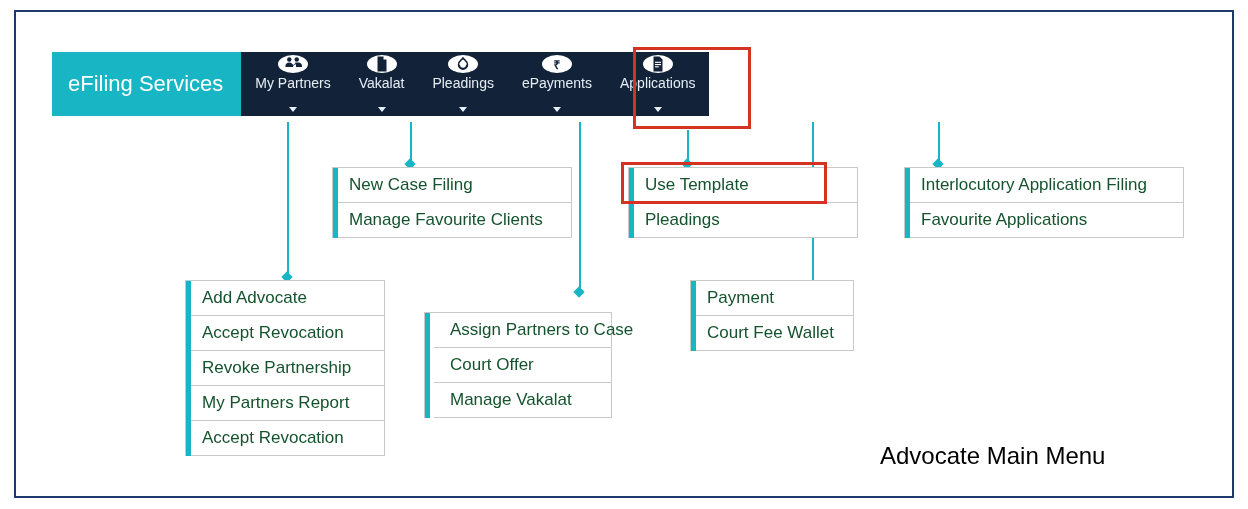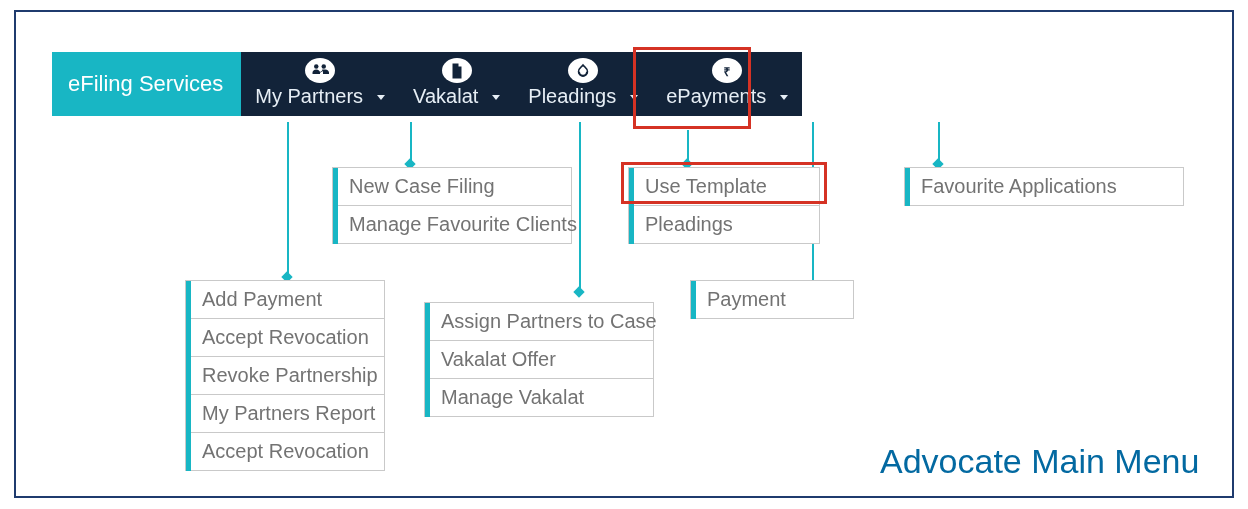--- a/index.html
+++ b/index.html
@@ -55,25 +55,26 @@
     height: 30px;
     background: #fff;
     border-radius: 50%;
     display: flex;
     align-items: center;
     justify-content: center;
     margin-bottom: 2px;
   }
   .nav-icon svg { width: 18px; height: 18px; fill: #122339; }
   .nav-label {
-    font-size: 20px;
+    font-size: 14px;
     display: flex;
     align-items: center;
     gap: 14px;
     white-space: nowrap;
+    flex-direction: column;
   }
   .caret {
     width: 0; height: 0;
     border-left: 4px solid transparent;
     border-right: 4px solid transparent;
     border-top: 5px solid #e6eef5;
     margin-top: 2px;
   }
   
   .highlight-box {
@@ -101,30 +102,30 @@
     border-bottom: none;
   }
   .dropdown .stripe {
     position: absolute;
     left: 0; top: 0; bottom: 0;
     width: 5px;
     background: #18b6c4;
   }
   .dd-item {
     padding: 7px 18px 7px 16px;
-    font-size: 20px;
-    color: #737373;
+    font-size: 17px;
+    color: #14532d;
     border-bottom: 1px solid #c9c9c9;
     white-space: nowrap;
     cursor: pointer;
   }
   .caption {
     position: absolute;
-    font-size: 34px;
-    color: #0369a1;
+    font-size: 24px;
+    color: #000000;
   }
 </style>
 </head>
 <body>
 
 <div class="outer-frame"></div>
 
 <div class="navbar">
   <div class="brand">eFiling Services</div>
 
@@ -177,20 +178,34 @@
       <svg viewBox="0 0 24 24">
           <text x="12" y="18" text-anchor="middle" font-size="16" font-weight="bold" fill="#122339">₹</text>
         </svg>
     </div>
     <div class="nav-label">
         <span>ePayments</span>
         <span class="caret"></span>
       </div>
   </div>
 
+  <div class="nav-item">
+    <div class="nav-icon">
+      <svg viewBox="0 0 24 24">
+          <path d="M6 2h8l4 4v16H6V2z"></path>
+          <rect x="8" y="9" width="8" height="1.5" fill="#fff"></rect>
+          <rect x="8" y="12" width="8" height="1.5" fill="#fff"></rect>
+          <rect x="8" y="15" width="5" height="1.5" fill="#fff"></rect>
+        </svg>
+    </div>
+    <div class="nav-label">
+        <span>Applications</span>
+        <span class="caret"></span>
+      </div>
+  </div>
 </div>
 
 <div class="highlight-box" style="left:633px; top:47px; width:118px; height:82px;"></div>
 
 <div class="conn vert" style="left:287px; top:122px; height:155px;"></div>
 <div class="conn-end" style="left:283px; top:273px;"></div>
 
 <div class="conn vert" style="left:410px; top:122px; height:42px;"></div>
 <div class="conn-end" style="left:406px; top:160px;"></div>
 
@@ -201,51 +216,53 @@
 <div class="conn-end" style="left:683px; top:160px;"></div>
 
 <div class="conn vert" style="left:812px; top:122px; height:170px;"></div>
 <div class="conn-end" style="left:808px; top:288px;"></div>
 
 <div class="conn vert" style="left:938px; top:122px; height:42px;"></div>
 <div class="conn-end" style="left:934px; top:160px;"></div>
 
 <div class="dropdown" style="left:185px; top:280px; width:200px;">
   <div class="stripe"></div>
-  <div class="dd-item">Add Payment</div>
+  <div class="dd-item">Add Advocate</div>
   <div class="dd-item">Accept Revocation</div>
   <div class="dd-item">Revoke Partnership</div>
   <div class="dd-item">My Partners Report</div>
   <div class="dd-item">Accept Revocation</div>
 </div>
 
 <div class="dropdown" style="left:332px; top:167px; width:240px;">
   <div class="stripe"></div>
   <div class="dd-item">New Case Filing</div>
   <div class="dd-item">Manage Favourite Clients</div>
 </div>
 
-<div class="dropdown" style="left:424px; top:302px; width:230px;">
+<div class="dropdown" style="left:424px; top:312px; width:188px;padding-left:9px;">
   <div class="stripe"></div>
   <div class="dd-item">Assign Partners to Case</div>
-  <div class="dd-item">Vakalat Offer</div>
+  <div class="dd-item">Court Offer</div>
   <div class="dd-item">Manage Vakalat</div>
 </div>
 
-<div class="dropdown" style="left:628px; top:167px; width:192px;">
+<div class="dropdown" style="left:628px; top:167px; width:230px;">
   <div class="stripe"></div>
   <div class="dd-item">Use Template</div>
   <div class="dd-item">Pleadings</div>
 </div>
 
 <div class="highlight-box" style="left:621px; top:162px; width:206px; height:42px;"></div>
 
 <div class="dropdown" style="left:690px; top:280px; width:164px;">
   <div class="stripe"></div>
   <div class="dd-item">Payment</div>
+  <div class="dd-item">Court Fee Wallet</div>
 </div>
 
 <div class="dropdown" style="left:904px; top:167px; width:280px;">
   <div class="stripe"></div>
+  <div class="dd-item">Interlocutory Application Filing</div>
   <div class="dd-item">Favourite Applications</div>
 </div>
 
 <div class="caption" style="left:880px; top:442px;">Advocate Main Menu</div>
 
 </body></html>

